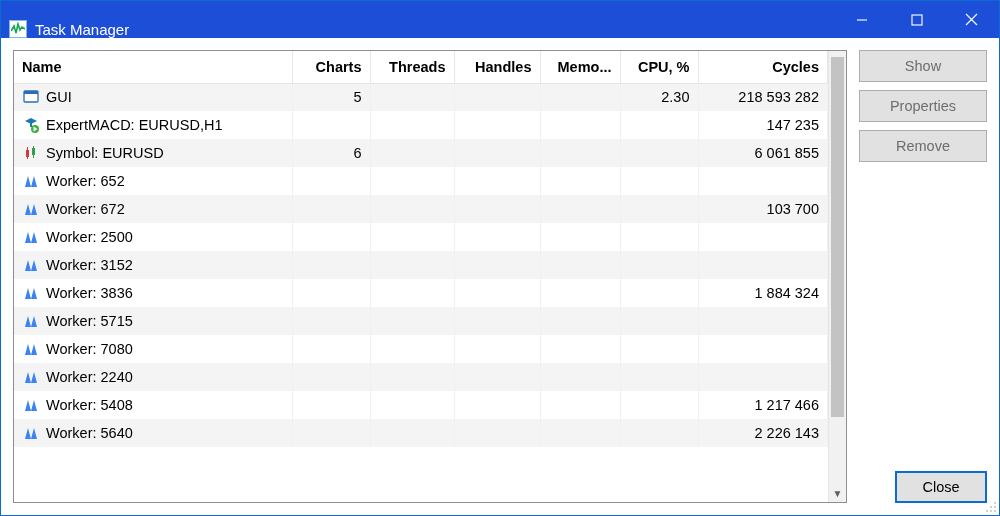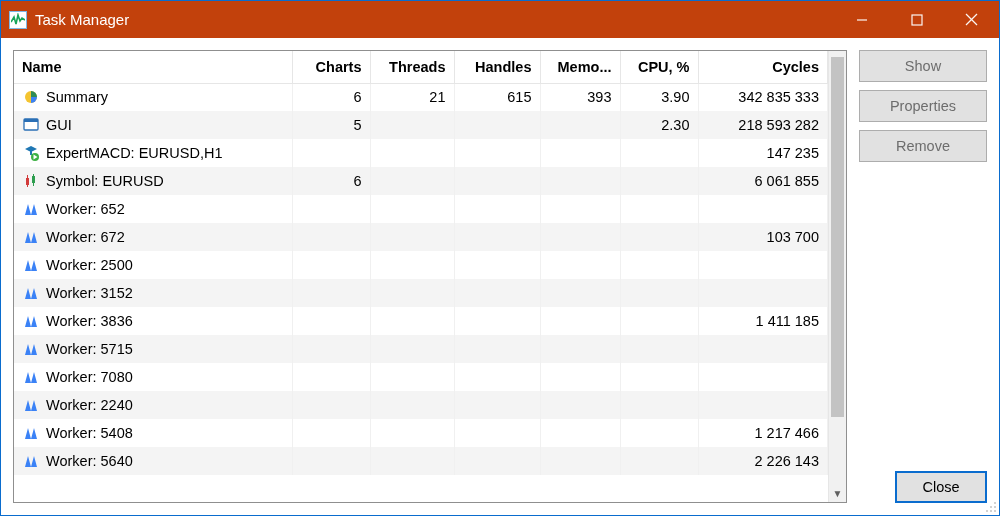--- a/index.html
+++ b/index.html
@@ -5,23 +5,23 @@
   * { box-sizing: border-box; margin: 0; padding: 0; font-family: "Segoe UI", Tahoma, sans-serif; }
   html, body { width: 1000px; height: 516px; overflow: hidden; }
   .window {
     width: 1000px; height: 516px;
     border: 1px solid #0a6cce;
     background: #ffffff;
     display: flex; flex-direction: column;
   }
   .titlebar {
     height: 37px;
-    background: #c2410c;
+    background: #1d4ed8;
     color: #ffffff;
-    display: flex; align-items: center;
+    display: flex; align-items: flex-end;
     padding-left: 8px;
   }
   .titlebar .app-icon {
     width: 18px; height: 18px;
     background: #ffffff;
     display: inline-flex; align-items: center; justify-content: center;
     margin-right: 8px;
     border:1px solid #7fb8e6;
   }
   .titlebar .app-icon svg { display:block; }
@@ -168,40 +168,20 @@
               <th>Name</th>
               <th class="num">Charts</th>
               <th class="num">Threads</th>
               <th class="num">Handles</th>
               <th class="num">Memo...</th>
               <th class="num">CPU, %</th>
               <th class="num">Cycles</th>
             </tr>
           </thead>
           <tbody id="tbody">
-              <tr>
-                <td>
-                  <div class="name-cell">
-                    <span class="icon">
-                      <svg width="16" height="16" viewBox="0 0 16 16">
-                        <circle cx="8" cy="8" r="6" fill="#f4c430"></circle>
-                        <path d="M8 2 A6 6 0 0 1 14 8 L8 8 Z" fill="#2e8b57"></path>
-                        <path d="M8 8 L14 8 A6 6 0 0 1 8 14 Z" fill="#3b82f6"></path>
-                      </svg>
-                    </span>
-                    <span>Summary</span>
-                  </div>
-                </td>
-                <td class="num">6</td>
-                <td class="num">21</td>
-                <td class="num">615</td>
-                <td class="num">393</td>
-                <td class="num">3.90</td>
-                <td class="num">342 835 333</td>
-              </tr>
               <tr class="alt">
                 <td>
                   <div class="name-cell">
                     <span class="icon">
                       <svg width="16" height="16" viewBox="0 0 16 16">
                         <rect x="1" y="2" width="14" height="11" rx="1" fill="#fff" stroke="#2a6fb5" stroke-width="1.3"></rect>
                         <rect x="1" y="2" width="14" height="3" fill="#2a6fb5"></rect>
                       </svg>
                     </span>
                     <span>GUI</span>
@@ -342,21 +322,21 @@
                       </svg>
                     </span>
                     <span>Worker: 3836</span>
                   </div>
                 </td>
                 <td class="num"></td>
                 <td class="num"></td>
                 <td class="num"></td>
                 <td class="num"></td>
                 <td class="num"></td>
-                <td class="num">1 411 185</td>
+                <td class="num">1 884 324</td>
               </tr>
               <tr class="alt">
                 <td>
                   <div class="name-cell">
                     <span class="icon">
                       <svg width="16" height="16" viewBox="0 0 16 16">
                         <path d="M2 14 L5 3 L8 14 Z" fill="#3b82f6"></path>
                         <path d="M8 14 L11 3 L14 14 Z" fill="#3b82f6"></path>
                       </svg>
                     </span>

